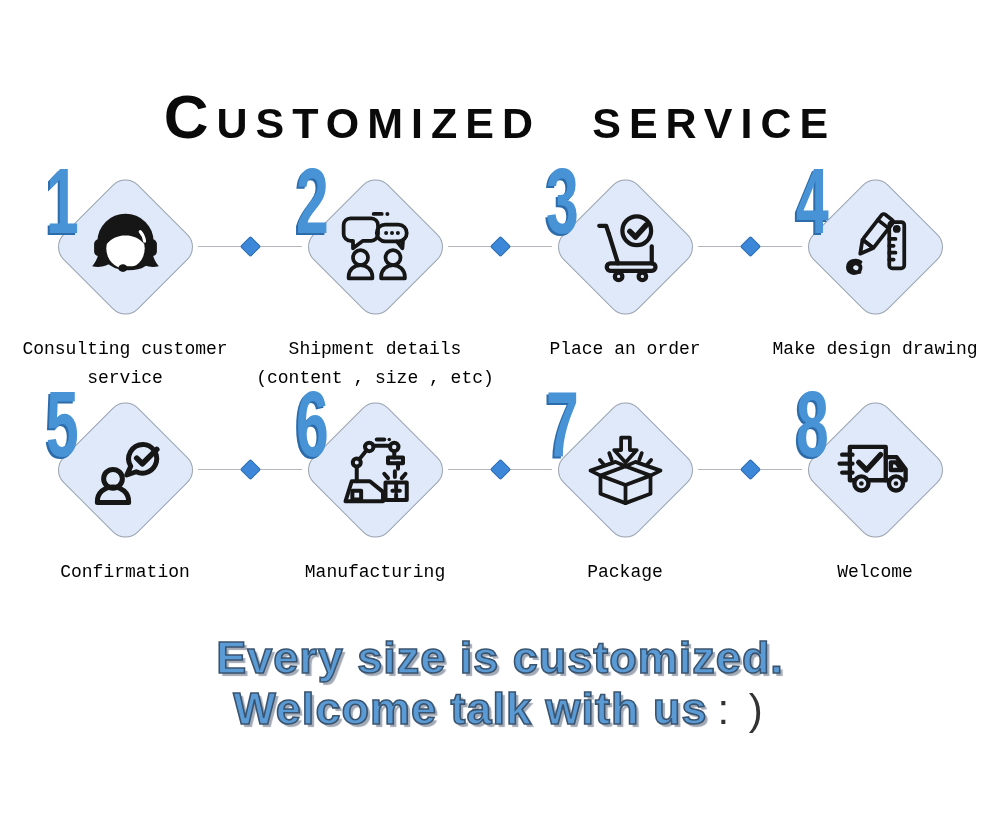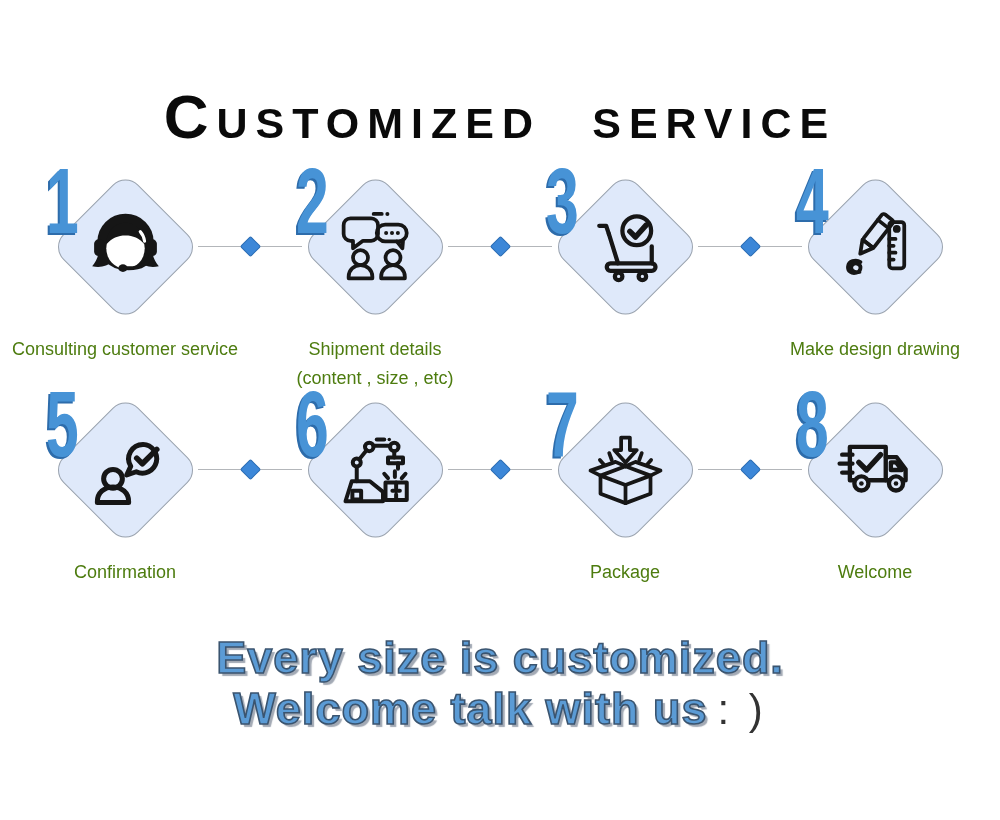--- a/index.html
+++ b/index.html
@@ -42,21 +42,21 @@
   .num{
     position:absolute;left:46px;top:-10px;z-index:3;
     font-size:92px;line-height:1;font-weight:800;
     color:#4793d6;
     text-shadow:-3px 2px 0 #2d6cab;
   }
   .num span{display:inline-block;transform:scaleX(.64);transform-origin:left top;}
 
   .label{
     position:absolute;top:170px;left:0;width:250px;
-    text-align:center;font-size:18px;line-height:29px;color:#4d7c0f;
+    text-align:center;font-size:18px;line-height:29px;color:#000000;font-family:Liberation Mono, monospace;
   }
 
   
   .hline{position:absolute;width:104px;height:0;border-top:1px solid #b3b6ba;}
   .hl-r1{top:246px;} .hl-r2{top:469px;}
   .hx1{left:198px;} .hx2{left:448px;} .hx3{left:698px;}
   .dot{
     position:absolute;width:13px;height:13px;
     background:#3c87d8;border:1px solid #2a6cb4;border-radius:2px;
     transform:rotate(45deg);
@@ -158,20 +158,23 @@
       <svg class="icon" width="80" height="80" viewBox="0 0 64 64" fill="none" stroke="#161616" stroke-width="3.4" stroke-linecap="round" stroke-linejoin="round">
         <path d="M11 15h5.5l2.2 6.5"></path>
         <path d="M18.7 21.5 L26 45"></path>
         <path d="M53 31.5V45"></path>
         <rect x="17" y="45" width="39" height="6" rx="3"></rect>
         <circle cx="26.5" cy="55.5" r="3"></circle>
         <circle cx="45.5" cy="55.5" r="3"></circle>
         <circle cx="41" cy="19" r="11.5" fill="#dfe9fa"></circle>
         <path d="M35.5 19.5l4.5 4.5 8.5-9.5" stroke-width="4.4"></path>
       </svg>
+    </div>
+    <div class="label">
+      <div>Place an order</div>
     </div>
   </div>
 
   <div class="step r1 c4">
     <div class="num"><span>4</span></div>
     <div class="dwrap">
       <div class="diamond"></div>
       <svg class="icon" width="80" height="80" viewBox="0 0 64 64" fill="none" stroke="#161616" stroke-width="3" stroke-linecap="round" stroke-linejoin="round">
         <g transform="rotate(38 28 26)">
           <rect x="23" y="3" width="11" height="27" rx="2"></rect>
@@ -221,20 +224,23 @@
         <circle cx="43" cy="7.5" r="1.4" fill="#161616" stroke="none"></circle>
         <circle cx="47" cy="13.5" r="3.4"></circle>
         <path d="M47 17v5"></path>
         <rect x="42" y="22" width="12" height="4.5"></rect>
         <path d="M50 26.5v4.5"></path>
         <path d="M42 38.5l-3-3.5M47.5 37.5v-4.5M53 38.5l3-3.5"></path>
         <rect x="40" y="42" width="17" height="14"></rect>
         <path d="M48.5 42v4.5M48.5 51.5v4.5M45.5 48.5h6"></path>
       </svg>
     </div>
+    <div class="label">
+      <div>Manufacturing</div>
+    </div>
   </div>
 
   <div class="step r2 c3">
     <div class="num"><span>7</span></div>
     <div class="dwrap">
       <div class="diamond"></div>
       <svg class="icon" width="80" height="80" viewBox="0 0 64 64" fill="none" stroke="#161616" stroke-width="3" stroke-linecap="round" stroke-linejoin="round">
         <path d="M28.5 6h7v10h5.5L32 26l-9-10h5.5z"></path>
         <path d="M15 28l-3.5-4M21 24l-2-5.5M49 28l3.5-4M43 24l2-5.5"></path>
         <path d="M32 29 L52 36.5 32 44 12 36.5z"></path>

